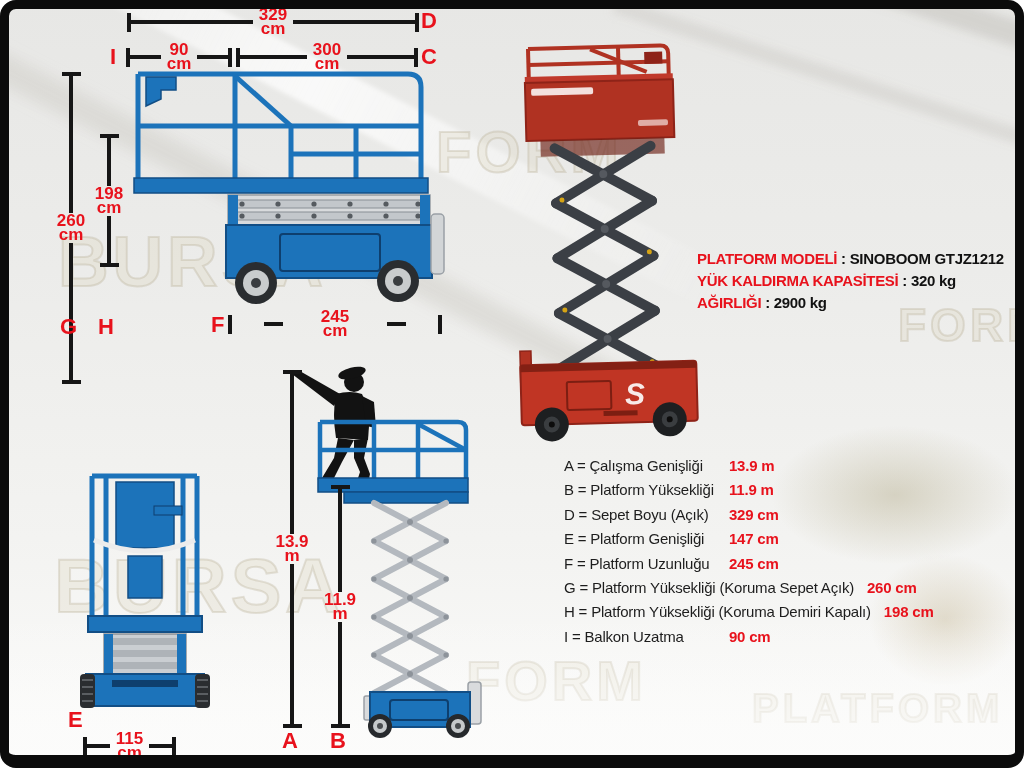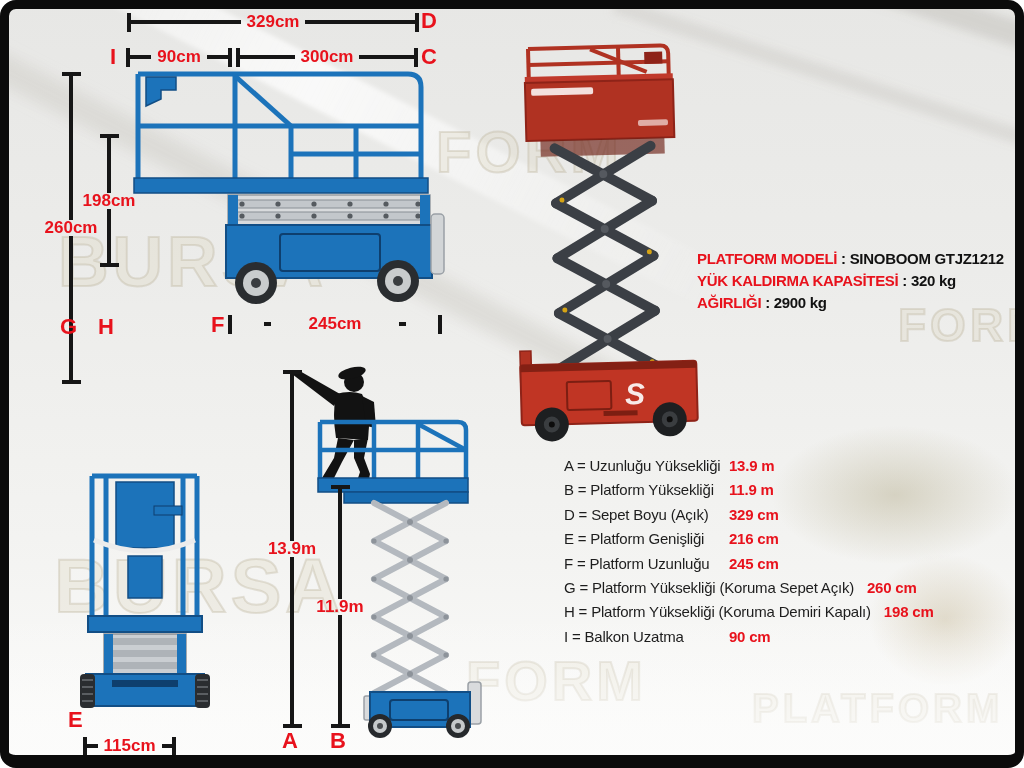--- a/index.html
+++ b/index.html
@@ -41,21 +41,21 @@
   .wm{position:absolute;z-index:2;font-weight:800;letter-spacing:4px;
       color:rgba(216,207,182,.26);-webkit-text-stroke:2px rgba(178,168,143,.30);
       pointer-events:none;}
   
   .hdim{position:absolute;display:flex;align-items:center;height:36px;z-index:6;}
   .hdim .tick{width:4px;height:19px;background:var(--ink);}
   .hdim .seg{height:4px;background:var(--ink);flex:1;}
   .vdim{position:absolute;display:flex;flex-direction:column;align-items:center;width:36px;z-index:6;}
   .vdim .tick{height:4px;width:19px;background:var(--ink);}
   .vdim .seg{width:4px;background:var(--ink);flex:1;}
-  .dlab{display:flex;flex-direction:row;align-items:center;color:var(--red);
+  .dlab{display:flex;flex-direction:column;align-items:center;color:var(--red);
         font-weight:700;font-size:17px;line-height:14px;padding:1px 6px;white-space:nowrap;}
   .letter{position:absolute;color:var(--red);font-weight:700;font-size:22px;z-index:7;}
   
   .specs{position:absolute;left:697px;top:250px;z-index:6;}
   .spec-line{font-size:15px;font-weight:700;margin-bottom:5px;white-space:nowrap;letter-spacing:-.3px;}
   .spec-label{color:var(--red);}
   .spec-value{color:#111;}
   
   .legend{position:absolute;left:564px;top:457px;z-index:6;}
   .legend-row{position:relative;height:17px;margin-bottom:7.4px;white-space:nowrap;
@@ -403,34 +403,34 @@
         <span class="spec-value">: 320 kg</span>
       </div>
       <div class="spec-line">
         <span class="spec-label">AĞIRLIĞI</span>
         <span class="spec-value">: 2900 kg</span>
       </div>
     </div>
 
     <div class="legend">
       <div class="legend-row">
-        <span class="lbl">A = Uzunluğu Yüksekliği</span>
+        <span class="lbl">A = Çalışma Genişliği</span>
         <span class="val">13.9 m</span>
       </div>
       <div class="legend-row">
         <span class="lbl">B = Platform Yüksekliği</span>
         <span class="val">11.9 m</span>
       </div>
       <div class="legend-row">
         <span class="lbl">D = Sepet Boyu (Açık)</span>
         <span class="val">329 cm</span>
       </div>
       <div class="legend-row">
         <span class="lbl">E = Platform Genişliği</span>
-        <span class="val">216 cm</span>
+        <span class="val">147 cm</span>
       </div>
       <div class="legend-row">
         <span class="lbl">F = Platform Uzunluğu</span>
         <span class="val">245 cm</span>
       </div>
       <div class="legend-row wide">
         <span class="lbl">G = Platform Yüksekliği (Koruma Sepet Açık)</span>
         <span class="val">260 cm</span>
       </div>
       <div class="legend-row wide">

